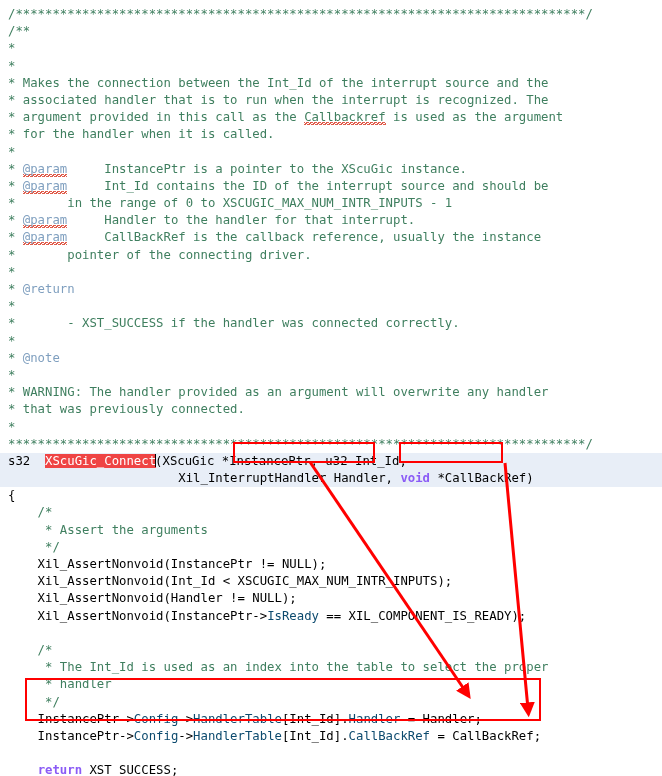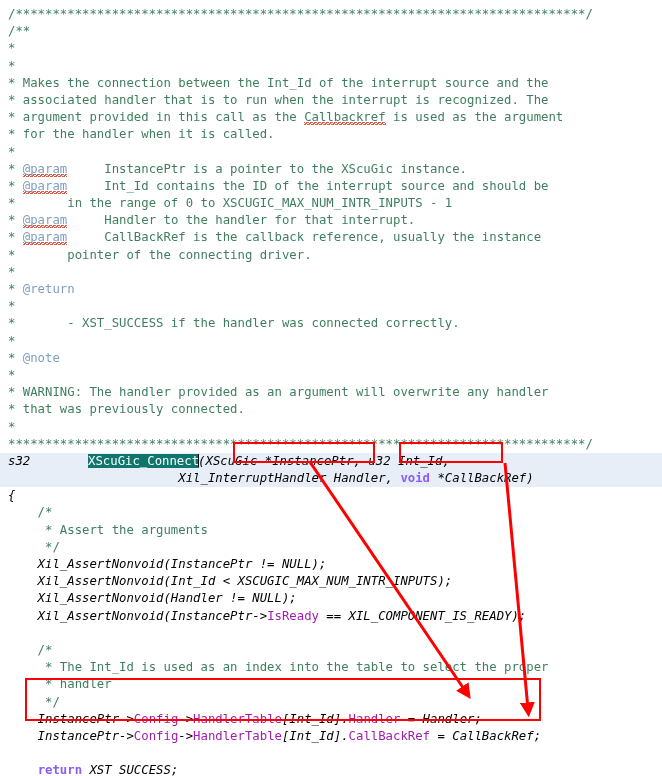--- a/index.html
+++ b/index.html
@@ -33,35 +33,34 @@
   }
   .ln {
     height: 17.2px;
     padding-left: 8px;
     white-space: pre;
     position: relative;
   }
   .cmt      { color: #3f7f5f; }
   .tag      { color: #7f9fbf; }
   .kw       { color: #8b5cf6; font-weight: bold; }
-  .fld      { color: #a21caf; }
-  .plain    { color: #000000; font-style: italic; }
+  .fld      { color: #0c4a6e; }
+  .plain    { color: #000000; }
 
   
   .sigline {
     background: #e8eef7;
   }
   .sigline2 {
     background: #e8eef7;
   }
   
   .sel {
-    background: #0f766e;
+    background: #ef4444;
     color: #ffffff;
-    margin-left: 43px;
   }
   .caret {
     display: inline-block;
     width: 0;
     border-left: 1px solid #000;
     height: 13px;
     vertical-align: -2px;
     margin: 0 -1px;
   }
 

